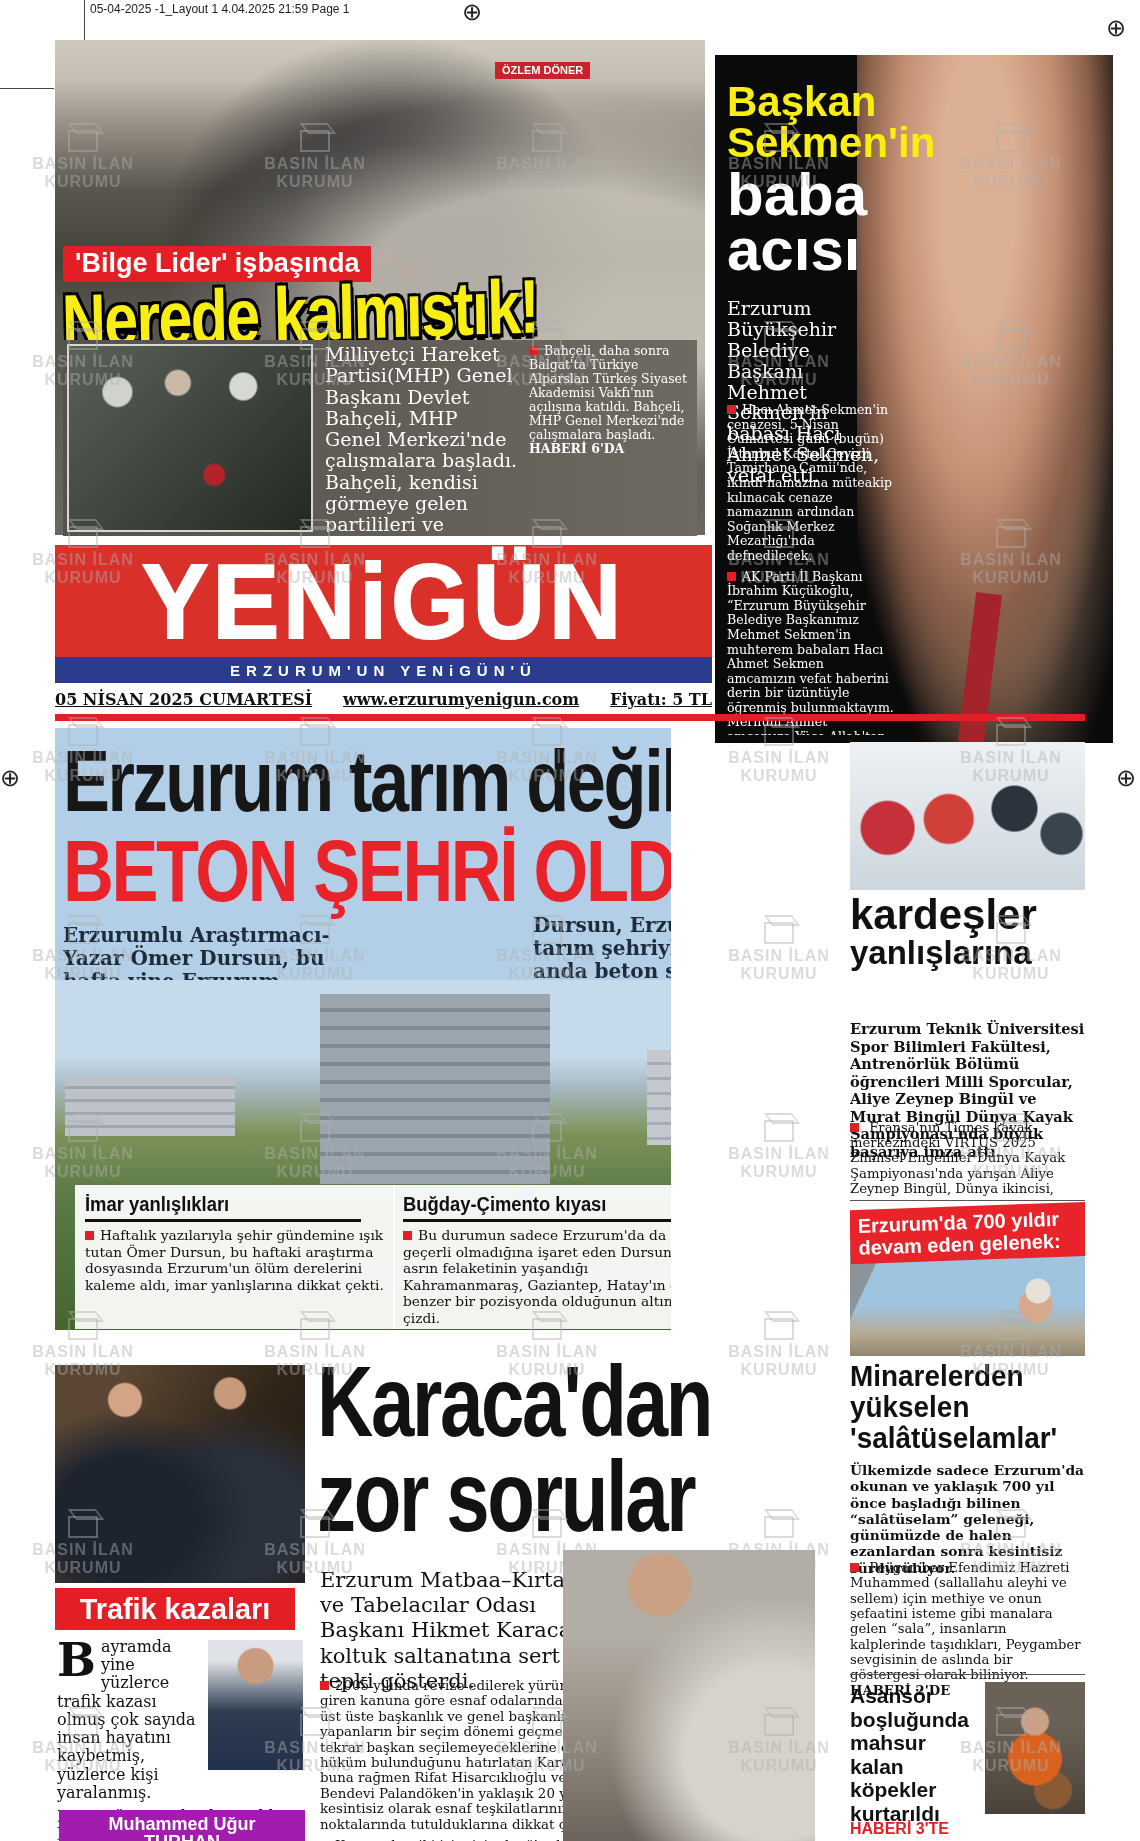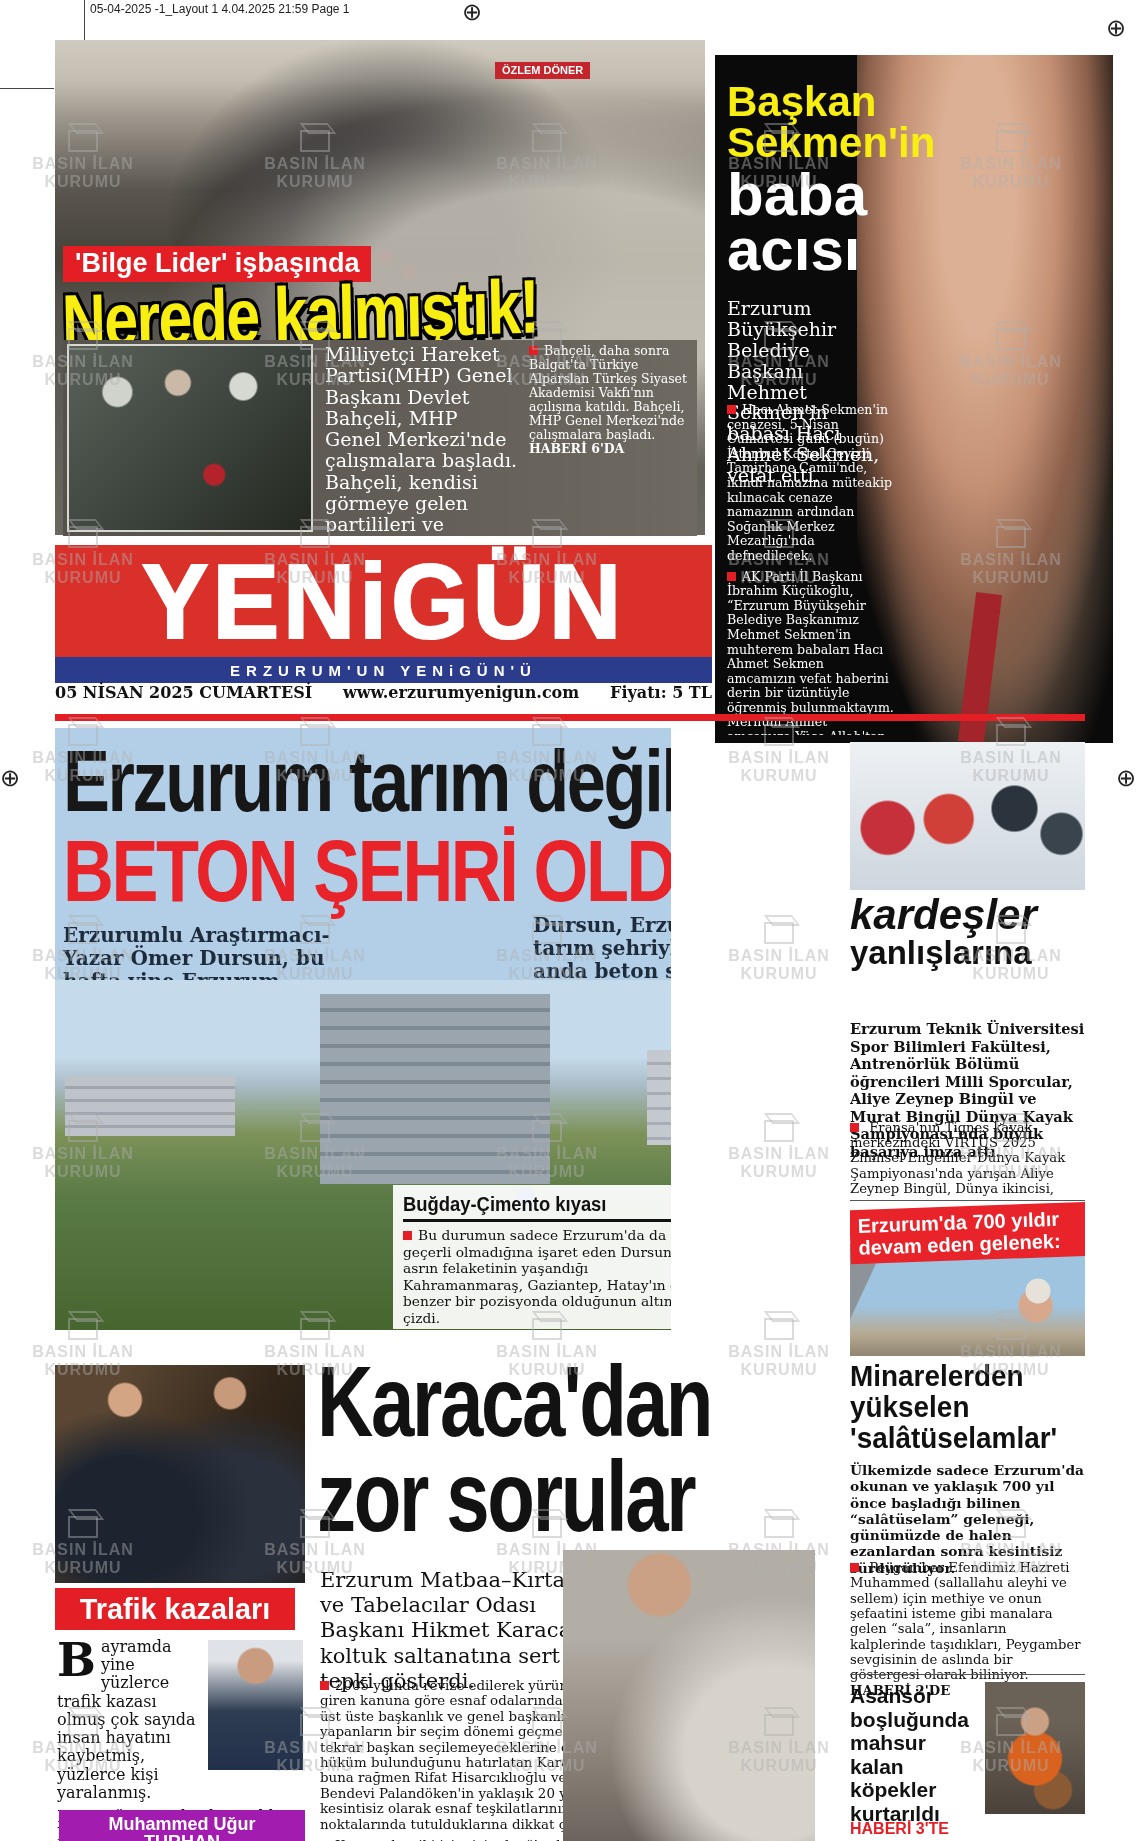--- a/index.html
+++ b/index.html
@@ -58,22 +58,22 @@
   .sk-head{position:absolute;left:12px;top:112px;color:#fff;font-size:60px;line-height:.92;}
   .sk-lead{position:absolute;left:12px;top:243px;width:162px;font:19px/1.1 "DejaVu Serif",serif;}
   .sk-bullets{position:absolute;left:12px;top:348px;width:168px;font:12.6px/1.16 "DejaVu Serif",serif;overflow:hidden;height:332px;}
   
   .masthead{left:55px;top:545px;width:657px;}
   .logo-box{height:112px;background:#d9302a;display:flex;align-items:center;justify-content:center;}
   .logo-text{color:#fff;font:bold 100px/1 "Liberation Sans",sans-serif;letter-spacing:4px;transform:scaleY(1.05);
      -webkit-text-stroke:2px #fff;}
   .navy-band{height:26px;background:#2c3c8c;display:flex;align-items:center;justify-content:center;}
   .navy-band span{color:#fff;font:bold 15px "Liberation Sans",sans-serif;letter-spacing:6px;}
-  .date-row{height:26px;display:flex;align-items:flex-start;justify-content:space-between;
-     font:bold 16px "DejaVu Serif",serif;color:#111;}
+  .date-row{height:26px;display:flex;align-items:flex-end;justify-content:space-between;
+     font:bold 16px "DejaVu Serif",serif;color:#111;text-decoration:underline;}
   .red-rule{left:55px;top:714px;width:1030px;height:7px;background:#e31e24;}
   
   .story-beton{left:55px;top:728px;width:616px;height:602px;background:#b3cfe8;overflow:hidden;}
   .bt-h1{position:absolute;left:8px;top:2px;font-size:88px;color:#171717;transform:scaleX(.8);letter-spacing:-3px;}
   .bt-h2{position:absolute;left:8px;top:92px;font-size:88px;color:#e8232a;transform:scaleX(.8);letter-spacing:-3px;}
   .bt-lead{position:absolute;width:285px;font:600 20px/1.15 "DejaVu Serif",serif;color:#1d2b3a;}
   .ph-field{position:absolute;left:0;top:252px;width:760px;height:350px;background:
      radial-gradient(circle at 62% 62%,#2a63b0 0 9px,transparent 10px),
      linear-gradient(180deg,#c5daea 0 22%,#a9bcc8 30%,#7d9259 44%,#5a7a46 62%,#47652f 100%);}
   .bldg{position:absolute;background:repeating-linear-gradient(180deg,#9aa5ad 0 14px,#7e8a93 14px 18px);}
@@ -88,21 +88,21 @@
      font:bold 15px/23px "Liberation Sans",sans-serif;text-align:center;}
   
   .story-bingul{left:850px;top:728px;width:235px;height:470px;overflow:hidden;}
   .ph-ski{position:absolute;left:0;top:14px;width:235px;height:148px;background:
      radial-gradient(circle at 16% 58%,#c5303a 0 26px,transparent 28px),
      radial-gradient(circle at 42% 52%,#d04038 0 24px,transparent 26px),
      radial-gradient(circle at 70% 45%,#2b343c 0 22px,transparent 24px),
      radial-gradient(circle at 90% 62%,#3a444d 0 20px,transparent 22px),
      linear-gradient(180deg,#eef1f4,#cdd6de);}
   .bg-head{position:absolute;left:0;top:166px;color:#111;line-height:1.0;}
-  .bg-head .l1{font-size:46px;}  .bg-head .l2{font-size:42px;font-style:italic;}  .bg-head .l3{font-size:33px;}
+  .bg-head .l1{font-size:46px;}  .bg-head .l2{font-size:42px;}  .bg-head .l3{font-size:33px;}
   .bg-lead{position:absolute;left:0;top:292px;width:235px;font:600 14.6px/1.2 "DejaVu Serif",serif;}
   .bg-bullet{position:absolute;left:0;top:392px;width:235px;font:13.2px/1.15 "DejaVu Serif",serif;}
   
   .story-gelenek{left:850px;top:1200px;width:235px;height:641px;overflow:hidden;}
   .g-hr{position:absolute;left:0;top:0;width:235px;height:1px;background:#555;}
   .g-redbox{position:absolute;left:0;top:6px;width:222px;background:#e8232a;color:#fff;padding:5px 8px;
      font:bold 20px/1.1 "Liberation Sans",sans-serif;transform:rotate(-2deg);z-index:2;}
   .ph-mosque{position:absolute;left:0;top:44px;width:235px;height:112px;background:
      radial-gradient(circle at 80% 42%,#e6e2da 0 12px,transparent 13px),
      radial-gradient(circle at 79% 55%,#d8a88c 0 16px,transparent 18px),
@@ -213,20 +213,24 @@
   <div class="abs story-beton">
     <div class="hdl bt-h1">Erzurum tarım değil</div>
     <div class="hdl bt-h2">BETON ŞEHRİ OLDU</div>
     <div class="bt-lead" style="left:8px;top:196px;">Erzurumlu Araştırmacı-Yazar Ömer Dursun, bu hafta yine Erzurum özelinde çok önemli bir dosyayı araladı.</div>
     <div class="bt-lead" style="left:478px;top:186px;width:275px;">Dursun, Erzurum'un tarım şehriyken bir anda beton şehrine dönüştüğünü vurguladı</div>
     <div class="ph-field">
       <div class="bldg main"></div>
       <div class="bldg left"></div>
       <div class="bldg right"></div>
     </div>
+    <div class="info-box" style="left:20px;width:300px;">
+      <div class="ib-title">İmar yanlışlıkları</div>
+      <div class="ib-body blt">Haftalık yazılarıyla şehir gündemine ışık tutan Ömer Dursun, bu haftaki araştırma dosyasında Erzurum'un ölüm derelerini kaleme aldı, imar yanlışlarına dikkat çekti.</div>
+    </div>
     <div class="info-box" style="left:338px;width:300px;">
       <div class="ib-title">Buğday-Çimento kıyası</div>
       <div class="ib-body blt">Bu durumun sadece Erzurum'da da geçerli olmadığına işaret eden Dursun, asrın felaketinin yaşandığı Kahramanmaraş, Gaziantep, Hatay'ın da, benzer bir pozisyonda olduğunun altını çizdi.</div>
     </div>
     <div class="badge5">5</div>
   </div>
 
   <div class="abs story-bingul">
     <div class="ph-ski"></div>
     <div class="hdl bg-head">

